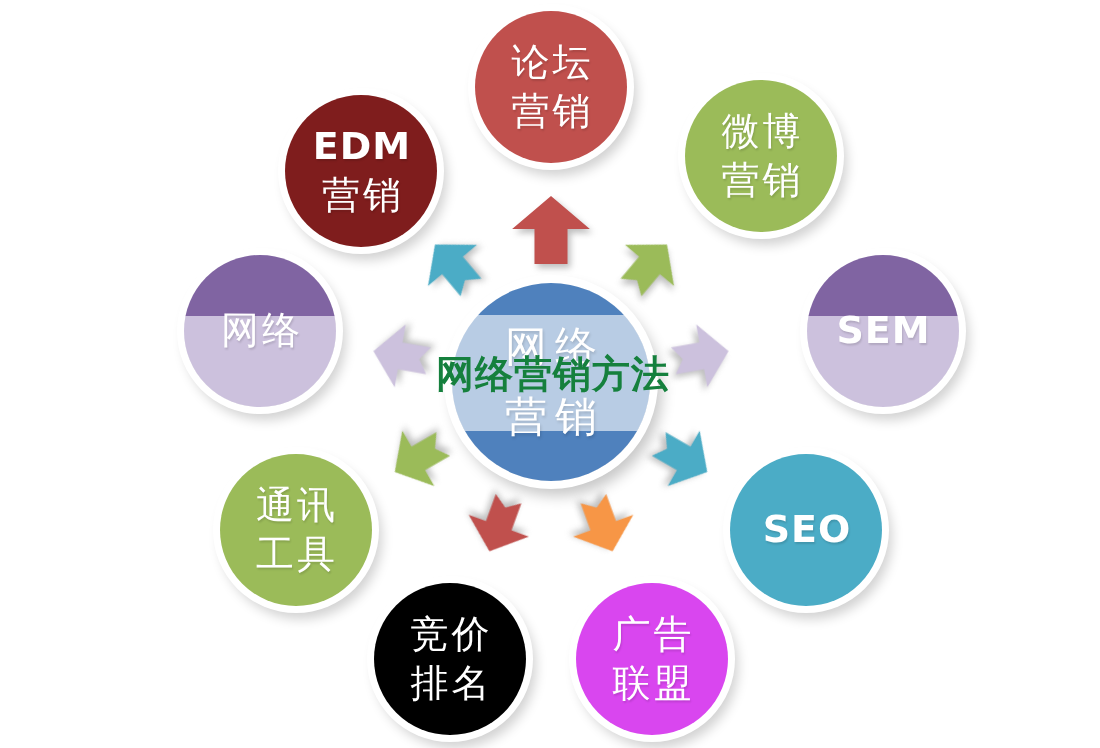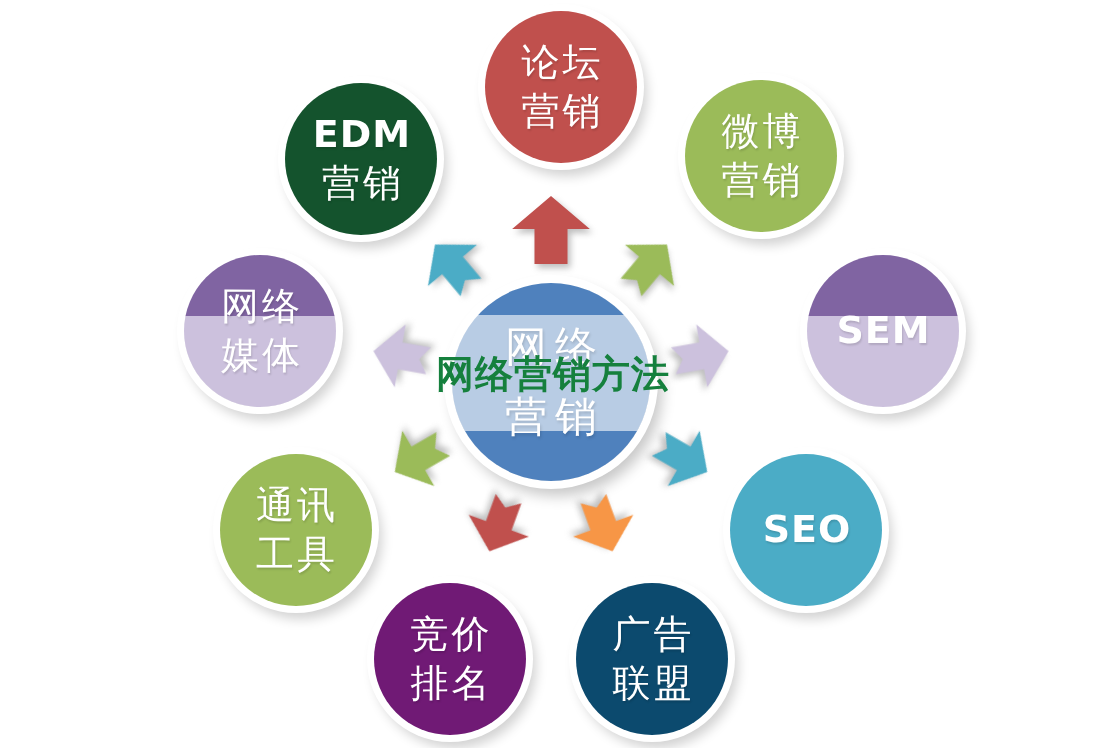--- a/index.html
+++ b/index.html
@@ -47,51 +47,50 @@
 
 <div id="stage">
 
   <div class="center-node">
     <div class="center-line">网络</div>
     <div class="center-line">营销</div>
   </div>
 
   <div class="diagram-title">网络营销方法</div>
 
-<div class="node" style="background: rgb(192, 80, 77); left: 485px; top: 11px;">
+<div class="node" style="background: rgb(192, 80, 77); left: 475px; top: 11px;">
       <div class="node-line">论坛</div>
       <div class="node-line">营销</div>
     </div>
     <div class="node" style="background: rgb(155, 187, 89); left: 685px; top: 80.0169px;">
       <div class="node-line">微博</div>
       <div class="node-line">营销</div>
     </div>
     <div class="node two-tone" style="left: 807px; top: 254.774px; text-align: center;">
       <div class="node-line latin">SEM</div>
     </div>
     <div class="node" style="background: rgb(75, 172, 198); left: 730.477px; top: 453.5px;">
       <div class="node-line latin">SEO</div>
     </div>
-    <div class="node" style="background: #0c4a6e; left: 575.896px; top: 583.209px;">
+    <div class="node" style="background: #d946ef; left: 575.896px; top: 583.209px;">
       <div class="node-line">广告</div>
       <div class="node-line">联盟</div>
     </div>
-    <div class="node" style="background: #701a75; left: 374.104px; top: 583.209px; align-items: center;">
+    <div class="node" style="background: #000000; left: 374.104px; top: 583.209px; align-items: center;">
       <div class="node-line">竞价</div>
       <div class="node-line">排名</div>
     </div>
     <div class="node" style="background: rgb(155, 187, 89); left: 219.523px; top: 453.5px; text-align: right;">
       <div class="node-line">通讯</div>
       <div class="node-line">工具</div>
     </div>
     <div class="node two-tone" style="left: 184.482px; top: 254.774px;">
       <div class="node-line">网络</div>
-      <div class="node-line">媒体</div>
     </div>
-    <div class="node" style="background: #14532d; left: 285.378px; top: 83px;">
+    <div class="node" style="background: #7f1d1d; left: 285.378px; top: 95px;">
       <div class="node-line latin">EDM</div>
       <div class="node-line">营销</div>
     </div>
     <div class="arrow" style="left: 551px; top: 230px; transform: translate(-50%, -50%) rotate(0deg);"><svg width="78" height="68" viewBox="0 0 80 70">
         <polygon points="40,0 80,34 57,34 57,70 23,70 23,34 0,34" fill="#c0504d"></polygon>
       </svg></div>
     <div class="arrow" style="left: 648.704px; top: 265.561px; transform: translate(-50%, -50%) rotate(40deg);"><svg width="64" height="56" viewBox="0 0 80 70">
         <polygon points="40,0 80,34 57,34 57,70 40,58 23,70 23,34 0,34" fill="#9bbb59"></polygon>
       </svg></div>
     <div class="arrow" style="left: 700.691px; top: 355.605px; transform: translate(-50%, -50%) rotate(80deg);"><svg width="64" height="56" viewBox="0 0 80 70">

